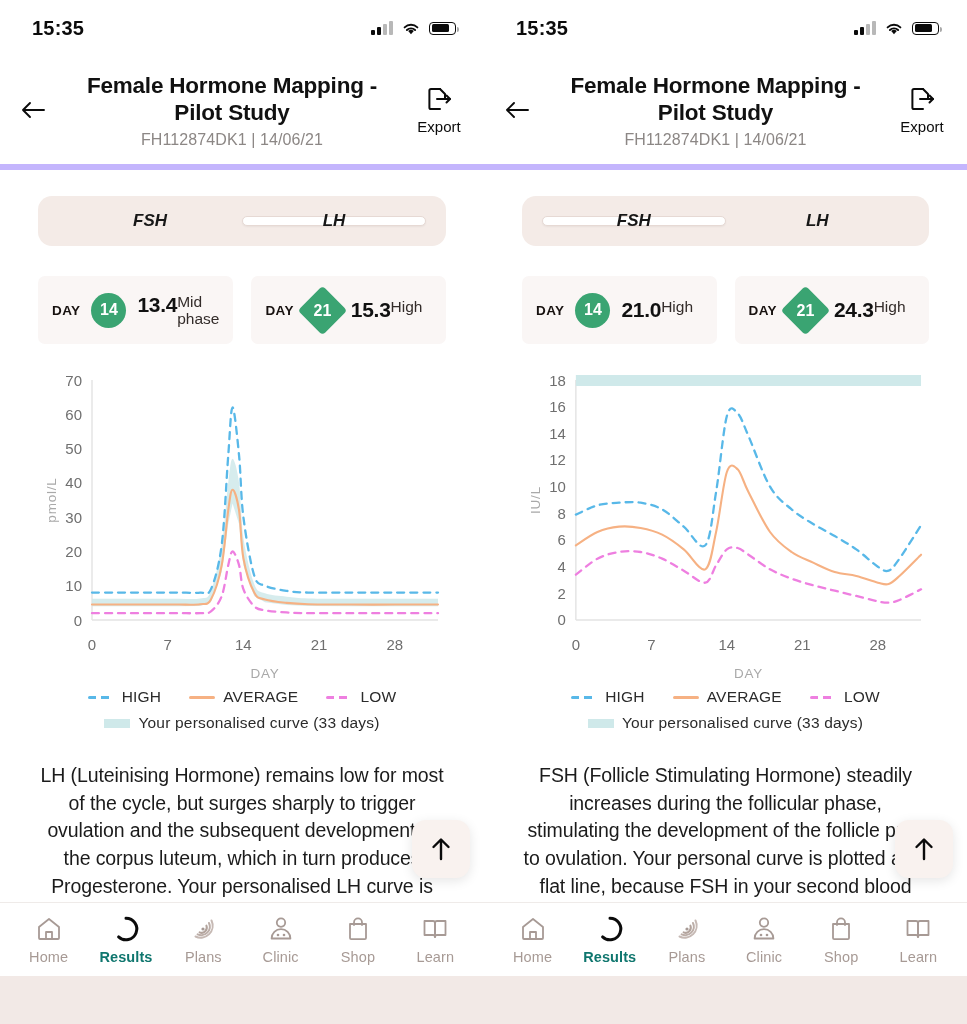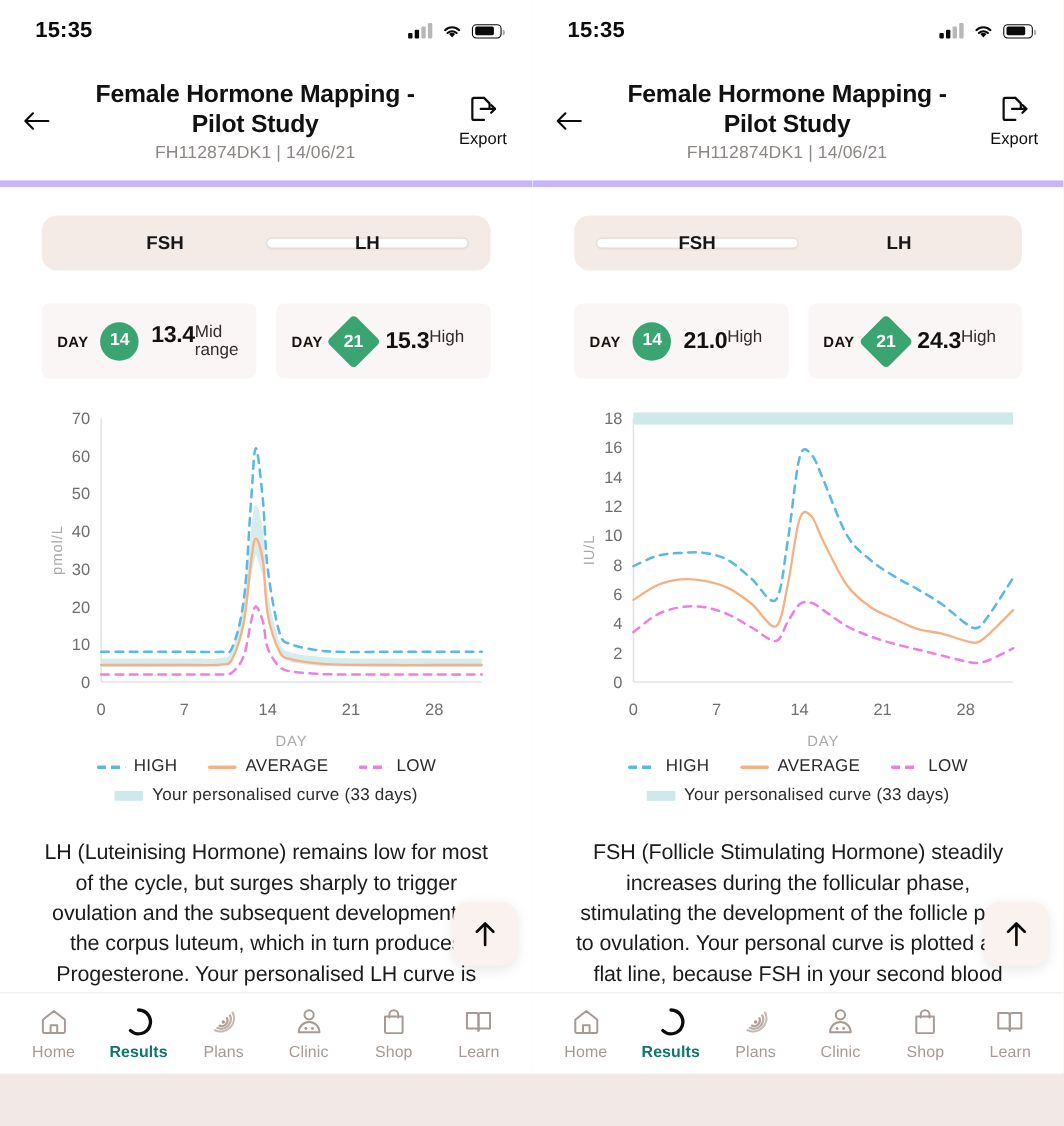--- a/index.html
+++ b/index.html
@@ -83,20 +83,21 @@
 
   
   .segmented {
     margin-top: 26px;
     height: 50px;
     background:#f4ebe7;
     border-radius: 14px;
     display:flex; align-items:center;
     padding: 20px;
     position:relative;
+    font-style:italic;
   }
   .seg {
     flex:1 1 50%; height:100%;
     display:flex; align-items:center; justify-content:center;
     font-size:17px; font-weight:700; color:#171717;
     border-radius: 12px;
     cursor:pointer;
   }
   .seg.active {
     background:#ffffff;
@@ -239,21 +240,21 @@
       </div>
 
       <div class="cards">
         <div class="card">
           <span class="card-daylabel">DAY</span>
           <span class="badge circle">
               <span>14</span>
             </span>
           <span class="card-vals">
             <span class="card-value">13.4</span>
-            <span class="card-state">Mid range</span>
+            <span class="card-state">Mid phase</span>
           </span>
         </div>
         <div class="card">
           <span class="card-daylabel">DAY</span>
           <span class="badge diamond">
               <span>21</span>
             </span>
           <span class="card-vals">
             <span class="card-value">15.3</span>
             <span class="card-state">High</span>

